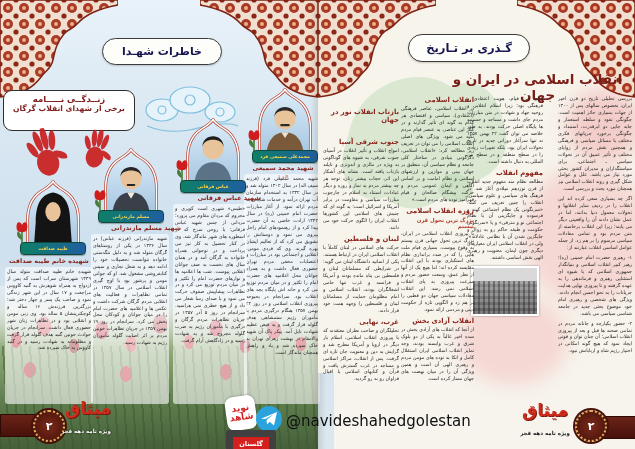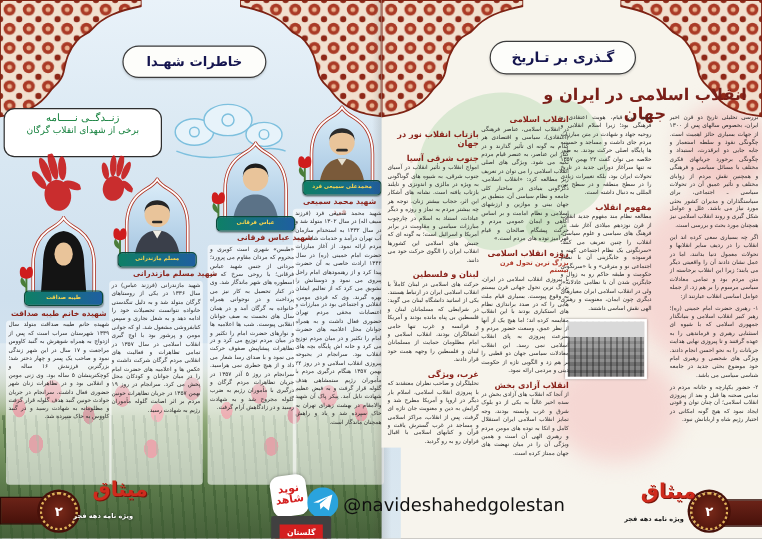--- a/index.html
+++ b/index.html
@@ -10,21 +10,21 @@
   .page-left{left:0;top:0;width:334px;height:449px;
     background:linear-gradient(180deg,#e9f2f9 0%,#d8e7f2 30%,#cfe0ee 55%,#dce8f0 100%);}
   .page-right{left:318px;top:0;width:317px;height:373px;background:#f7f4ec;}
   .gutter{left:310px;top:0;width:16px;height:449px;
     background:linear-gradient(to left,rgba(0,0,0,0),rgba(60,50,40,.14),rgba(0,0,0,0));}
   
   .pill{background:#fdfdfa;border:1.3px solid #3c3c3c;border-radius:15px;
     display:flex;align-items:center;justify-content:center;
     font-weight:bold;color:#15154f;box-shadow:0 1px 2px rgba(0,0,0,.18);}
   .subtitle-box{background:#fff;border:1.5px solid #2e2e2e;border-radius:9px;
-    text-align:center;color:#15803d;font-weight:normal;padding:3px 2px;}
+    text-align:center;color:#7f1d1d;font-weight:bold;padding:3px 2px;}
   
   .tx{font-size:4.8px;line-height:1.45;text-align:justify;color:#282828;margin:0 0 3px 0;}
   .hd{font-size:6.8px;font-weight:bold;color:#8b241c;margin:3px 0 2px 0;line-height:1.2;}
   .subhd{font-size:5.4px;font-weight:bold;color:#b13a2b;margin:0 0 2px 0;}
   .col{overflow:hidden;}
   .bio-col{overflow:hidden;background:rgba(255,255,255,.6);border-radius:3px;padding:2px 2px;}
   .martyr-hd{font-size:6.4px;font-weight:bold;color:#8b241c;text-align:center;}
   .banner{background:linear-gradient(90deg,#0e7f66,#1f5fa0);border:1px solid #0b4a3c;
     border-radius:4px;color:#ffd84d;font-size:4.6px;font-weight:bold;
     display:flex;align-items:center;justify-content:center;box-shadow:0 1px 1px rgba(0,0,0,.3);}
@@ -57,21 +57,21 @@
       linear-gradient(180deg,#d9d9d9 0 28%,rgba(0,0,0,0) 28%),
       repeating-linear-gradient(90deg,rgba(20,20,20,.35) 0 2px,rgba(0,0,0,0) 2px 5px),
       repeating-linear-gradient(0deg,rgba(255,255,255,.18) 0 3px,rgba(0,0,0,0) 3px 6px),
       linear-gradient(180deg,#a8a8a8,#5f5f5f);}
   
   .ribbon{background:linear-gradient(#6b2318,#47110a);border:1px solid #2e0a05;border-radius:11px;}
   .badge{background:radial-gradient(#7a2a1a,#47110a);border:2px dotted #e0b25a;border-radius:50%;
     box-shadow:0 0 0 2px #47110a;display:flex;align-items:center;justify-content:center;
     color:#fff;font-weight:bold;font-size:11px;}
   .misagh{font-weight:bold;color:#cf2b1d;text-shadow:1px 1px 0 #7a150c;font-size:17px;
-    text-align:center;line-height:1;padding-left:12px;}
+    text-align:center;line-height:1;}
   .issue-label-dark{font-size:5.5px;font-weight:bold;color:#1c1c1c;text-align:center;}
   .issue-label-light{font-size:5.5px;font-weight:bold;color:#fff;text-shadow:0 0 2px #000;text-align:center;}
   .url-ribbon{background:linear-gradient(#641a10,#3f0d07);border:1px solid #8a5a45;border-radius:9px;
     display:flex;align-items:center;justify-content:center;direction:ltr;
     color:#fff;font-weight:bold;font-style:italic;font-size:8.6px;letter-spacing:.2px;}
   .tg-handle{direction:ltr;font-weight:normal;font-size:15px;color:#101010;}
   .navid-blob{background:#fff;border-radius:8px;box-shadow:0 0 3px rgba(0,0,0,.35);
     transform:rotate(-8deg);display:flex;flex-direction:column;align-items:center;justify-content:center;}
   .navid-blob span{color:#d41f1f;font-weight:bold;font-size:9px;line-height:.95;}
   .golestan-tag{background:#d41f1f;border:7px solid #404040;border-radius:2px;color:#fff;
@@ -294,25 +294,25 @@
       <p class="tx">در انقلاب اسلامی، عناصر فرهنگی (اعتقادی)، سیاسی و اقتصادی هر کدام به گونه ای تأثیر گذارند و در کنار این عناصر، به عنصر قیام مردم تکیه می شود. ویژگی های اصلی انقلاب اسلامی را می توان در تعریف زیر مطالعه کرد: «انقلاب اسلامی، دگرگونی بنیادی در ساختار کلی جامعه و نظام سیاسی آن، منطبق بر جهان بینی و موازین و ارزشهای اسلامی و نظام امامت و بر اساس آگاهی و ایمان عمومی مردم و حرکت پیشگام صالحان و قیام قهرآمیز توده های مردم است.»</p>
       <div class="hd">روزه انقلاب اسلامی</div>
       <div class="subhd">بزرگ ترین تحول قرن بیستم</div>
       <p class="tx">با پیروزی انقلاب اسلامی در ایران، بزرگ ترین تحول جهانی قرن بیستم به وقوع پیوست. بسیاری قیام ملت هایی را که در صدد براندازی نظام های استکباری بودند با این انقلاب مقایسه کرده اند؛ اما هیچ یک از آنها از نظر عمق، وسعت حضور مردم و سرعت پیروزی به پای انقلاب اسلامی نمی رسد. این انقلاب معادلات سیاسی جهان دو قطبی را بر هم زد و الگویی تازه از حکومت دینی و مردمی ارائه نمود.</p>
       <div class="hd">انقلاب آزادی بخش</div>
       <p class="tx">از آنجا که انقلاب های آزادی بخش در سده اخیر غالباً به یکی از دو بلوک شرق و غرب وابسته بودند، وجه تمایز انقلاب اسلامی ایران استقلال کامل و اتکا به توده های مومن مردم و رهبری الهی آن است و همین ویژگی آن را در میان نهضت های جهان ممتاز کرده است.</p>
     </div>
 
     <div class="abs col" style="left:5px;top:96px;width:76px;height:306px">
       <div class="hd" style="margin-top:12px">بازتاب انقلاب نور در جهان</div>
-      <div class="hd" style="margin-top:4px">جنوب شرقی آسیا</div>
+      <div class="hd" style="margin-top:14px">جنوب شرقی آسیا</div>
       <p class="tx">امواج انقلاب و تأثیر انقلاب در آسیای جنوب شرقی، به شیوه های گوناگونی به ویژه در مالزی و اندونزی و تایلند بازتاب یافته است. نشانه های آشکار این اثر، حجاب بیشتر زنان، توجه هر چه بیشتر مردم به نماز و روزه و دیگر عبادات، استناد به اسلام در چارچوب مبارزات سیاسی و مقاومت در برابر آمریکا و اسرائیل است؛ به گونه ای که جنبش های اسلامی این کشورها انقلاب ایران را الگوی حرکت خود می دانند.</p>
       <div class="hd">لبنان و فلسطین</div>
       <p class="tx">حرکت های اسلامی در لبنان کاملاً با انقلاب اسلامی ایران در ارتباط هستند. یکی از اساتید دانشگاه لبنان می گوید: در شرایطی که مسلمانان لبنان و فلسطین بی پناه مانده بودند و آمریکا و فرانسه و غرب تنها حامی اشغالگران بودند، انقلاب اسلامی و امام مظلومان حمایت از مسلمانان لبنان و فلسطین را وجهه همت خود قرار دادند.</p>
-      <div class="hd">غرب، ویژگی</div>
+      <div class="hd">غرب، نهایی</div>
       <p class="tx">تحلیلگران و صاحب نظران معتقدند که با پیروزی انقلاب اسلامی، اسلام بار دیگر در اروپا و آمریکا مطرح شد و گرایش به دین و معنویت جان تازه ای گرفت. پس از انقلاب، مراکز اسلامی و مساجد در غرب گسترش یافت و قرآن و کتابهای اسلامی با اقبال فراوان رو به رو گردید.</p>
     </div>
 
     <div class="abs ribbon" style="left:271px;top:416px;width:46px;height:21px;border-radius:11px 0 0 11px"></div>
     <div class="abs badge" style="left:257px;top:410px;width:28px;height:28px">
       <span>۲</span>
     </div>
     <div class="abs misagh" style="left:198px;top:402px;width:58px">میثاق</div>
     <div class="abs issue-label-dark" style="left:196px;top:430px;width:62px">ویژه نامه دهه فجر</div>
   </div>

